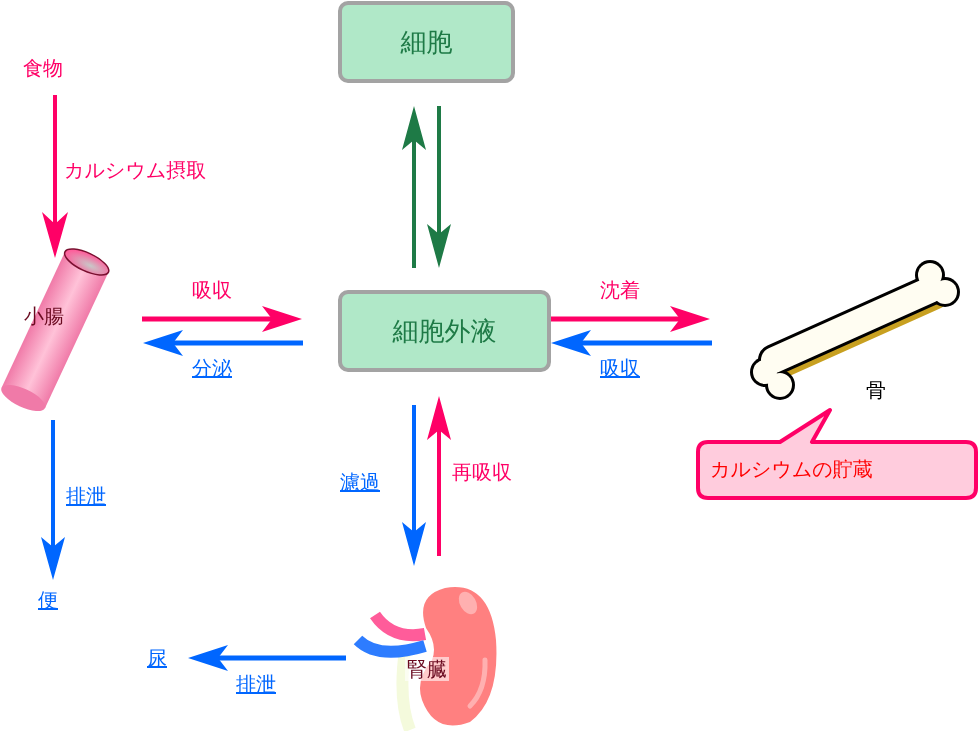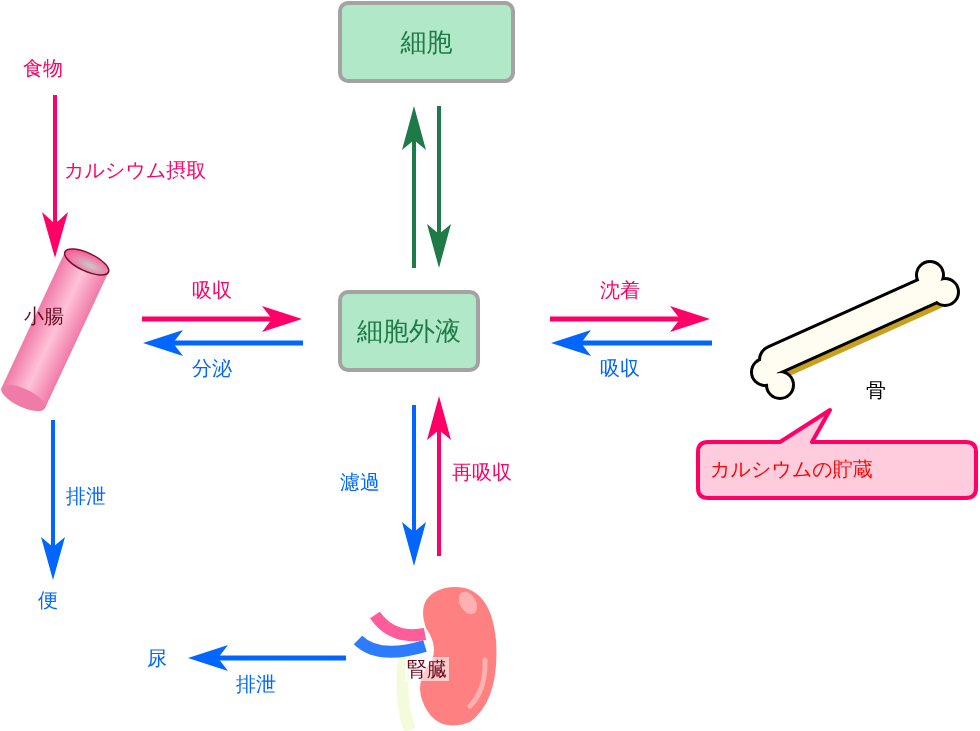--- a/index.html
+++ b/index.html
@@ -1,21 +1,21 @@
 <!DOCTYPE html>
 <html><head>
 <meta charset="utf-8">
 <style>
   html, body { margin: 0; padding: 0; background: #ffffff; }
   body { width: 980px; height: 731px; position: relative; overflow: hidden;
          font-family: "DejaVu Sans", "Liberation Sans", sans-serif; }
   svg { position: absolute; left: 0; top: 0; }
   .lbl { position: absolute; font-size: 20px; line-height: 1; white-space: nowrap; }
   .pink { color: #ff0066; }
-  .blue { color: #0066ff; }
+  .blue { color: #0066ff; text-decoration: underline; }
   .box { position: absolute; background: #b0e8c8; border: 4px solid #a3a3a3; border-radius: 10px;
          color: #1e7a46; font-size: 26px; display: flex; align-items: center; justify-content: center;
          box-sizing: border-box; }
   .callout-text { position: absolute; color: #ff0000; font-size: 20px; white-space: nowrap; }
 </style>
 </head>
 <body>
 
 <svg width="980" height="731" viewBox="0 0 980 731">
   <defs>
@@ -120,21 +120,21 @@
 
 <div class="lbl pink" style="left:23px;top:58px;">食物</div>
 <div class="lbl pink" style="left:64px;top:160px;">カルシウム摂取</div>
 <div class="lbl" style="left:24px;top:306px;color:#6a0a20;">小腸</div>
 <div class="lbl pink" style="left:192px;top:280px;">吸収</div>
 <div class="lbl blue" style="left:192px;top:358px;">分泌</div>
 
 <div class="box" style="left:338px;top:1px;width:177px;height:82px;">
   <span>細胞</span>
 </div>
-<div class="box" style="left:338px;top:290px;width:142px;height:82px;">
+<div class="box" style="left:338px;top:290px;width:213px;height:82px;">
   <span>細胞外液</span>
 </div>
 
 <div class="lbl pink" style="left:600px;top:280px;">沈着</div>
 <div class="lbl blue" style="left:600px;top:358px;">吸収</div>
 <div class="lbl" style="left:866px;top:380px;color:#000;">骨</div>
 <div class="callout-text" style="left:710px;top:456px;">カルシウムの貯蔵</div>
 
 <div class="lbl blue" style="left:340px;top:472px;">濾過</div>
 <div class="lbl pink" style="left:452px;top:462px;">再吸収</div>

